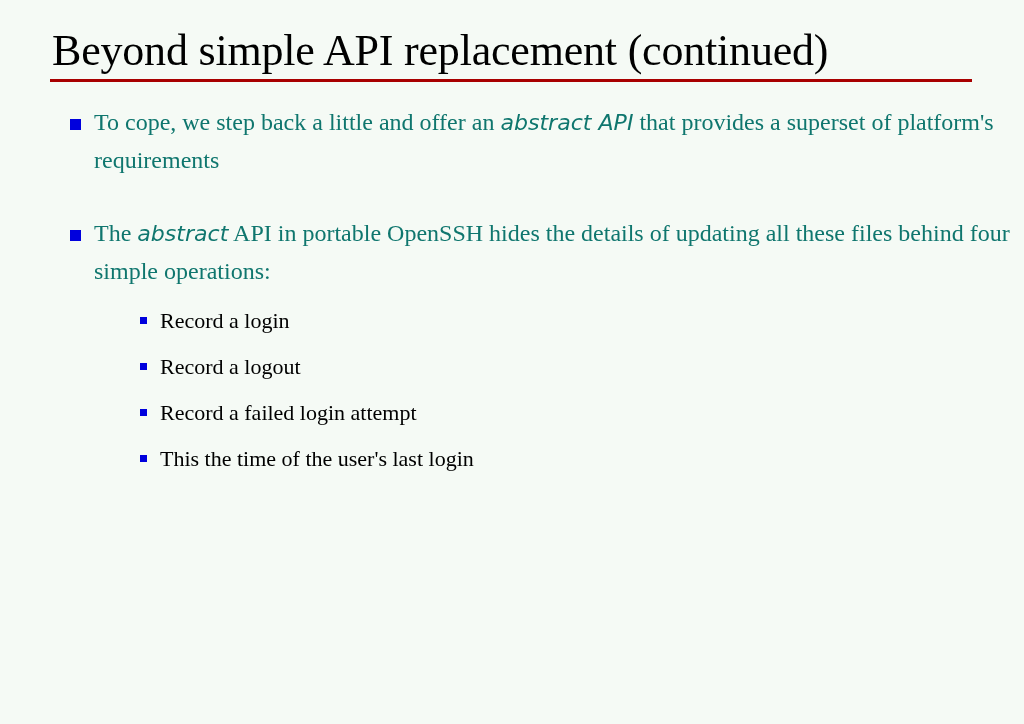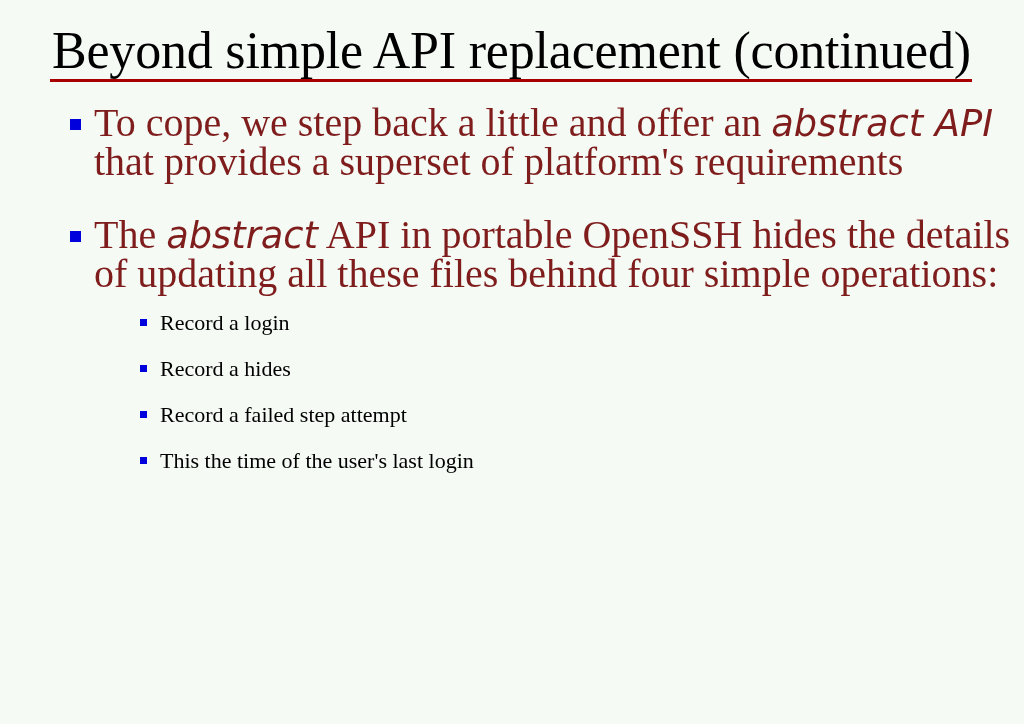--- a/index.html
+++ b/index.html
@@ -25,21 +25,21 @@
 
   
   .title-block {
     position: absolute;
     left: 50px;
     top: 28px;
     width: 922px;
   }
   .slide-title {
     font-family: "Liberation Serif", "DejaVu Serif", serif;
-    font-size: 52px;
+    font-size: 44px;
     font-weight: normal;
     line-height: 46px;
     color: #000000;
     margin: 0;
     padding: 0 0 2px 2px;
     white-space: nowrap;
     letter-spacing: -0.2px;
   }
   .title-rule {
     width: 922px;
@@ -53,23 +53,23 @@
     position: absolute;
     left: 0;
     top: 104px;
     width: 1024px;
   }
 
   .bullet-l1 {
     position: relative;
     padding-left: 94px;
     margin: 0;
-    font-size: 40px;
+    font-size: 24px;
     line-height: 37.5px;
-    color: #7f1d1d;
+    color: #0f766e;
   }
   .bullet-l1 > .marker {
     position: absolute;
     left: 70px;
     top: 15px;
     width: 11px;
     height: 11px;
     background: #0000dd;
   }
   .bullet-l1 .text {
@@ -131,25 +131,25 @@
       <span class="text"><span>The </span><span class="emph">abstract</span><span> API in portable OpenSSH hides the details of updating all these files behind four simple operations:</span></span>
     </div>
 
     <div class="sublist">
       <div class="bullet-l2">
         <span class="marker"></span>
         <span>Record a login</span>
       </div>
       <div class="bullet-l2">
         <span class="marker"></span>
-        <span>Record a hides</span>
+        <span>Record a logout</span>
       </div>
       <div class="bullet-l2">
         <span class="marker"></span>
-        <span>Record a failed step attempt</span>
+        <span>Record a failed login attempt</span>
       </div>
       <div class="bullet-l2">
         <span class="marker"></span>
         <span>This the time of the user's last login</span>
       </div>
     </div>
 
     <div class="gap-2"></div>
 
 

